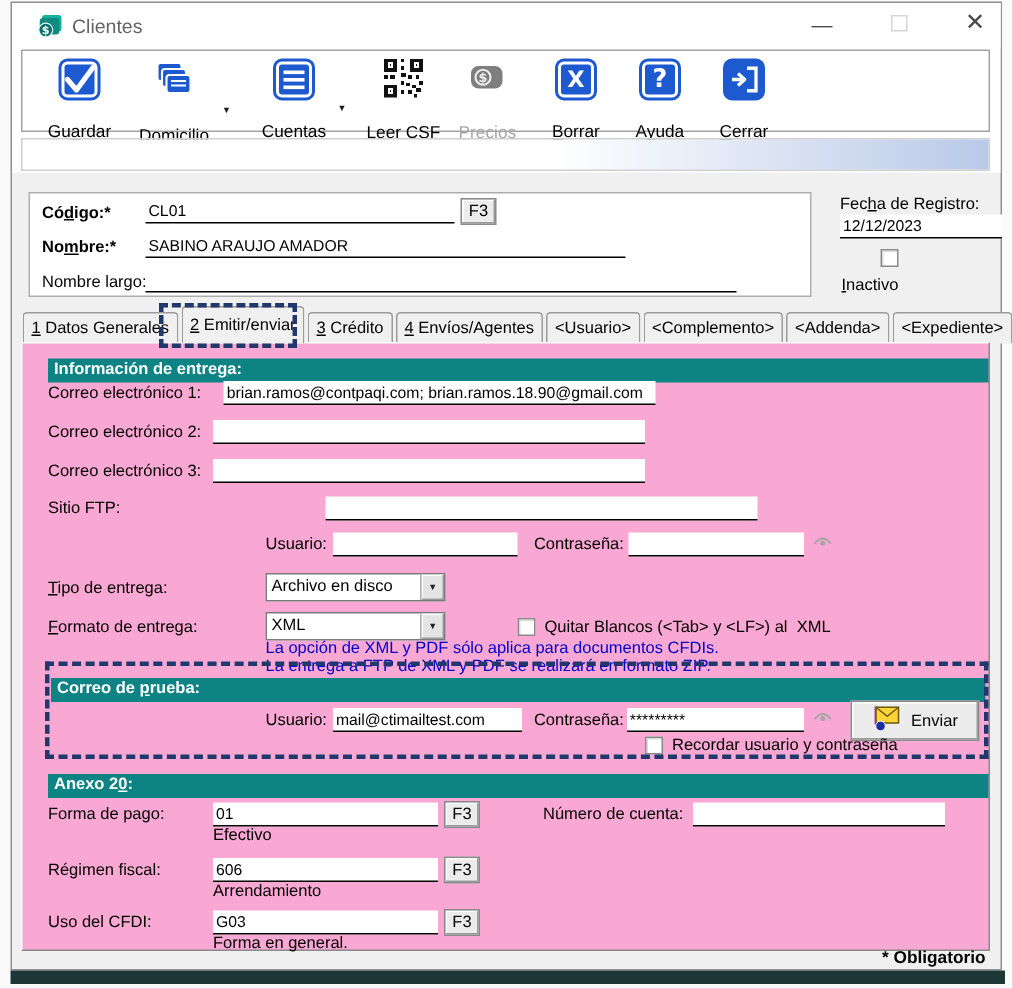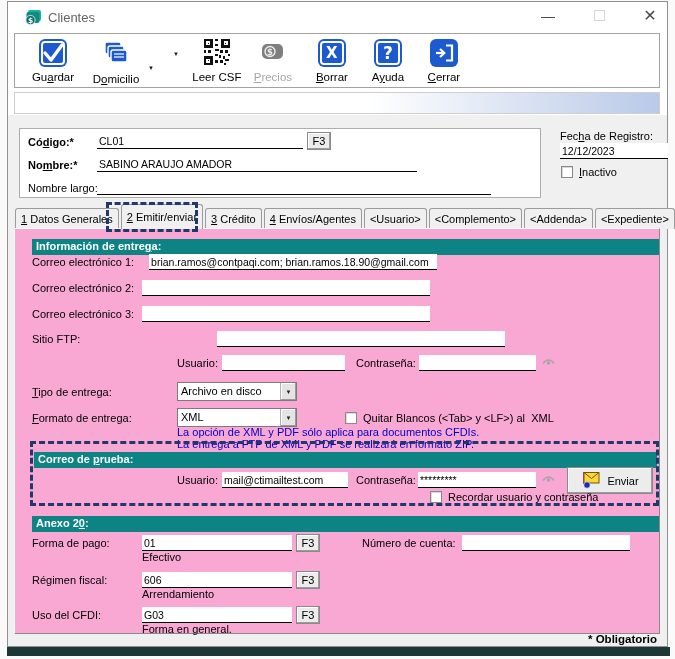--- a/index.html
+++ b/index.html
@@ -15,42 +15,42 @@
   .title-text { position:absolute; left:40px; top:8px; font-size:13px; color:#636363; }
   .winctl { position:absolute; top:0; width:30px; height:28px; text-align:center; line-height:28px; color:#4a4a4a; font-size:14px; cursor:default; }
   .ctl-min { left:525px; }
   .ctl-max { left:576px; }
   .ctl-max .sq { display:inline-block; width:11px; height:11px; border:1px solid #d6d6d6; margin-top:8px; }
   .ctl-close { left:627px; font-size:16px; }
 
   
   .toolbar { position:absolute; left:6px; top:31px; width:646px; height:55px; background:#fff; border:1px solid #a3a3a3; display:flex; align-items:flex-start; padding:5px 0 0 12px; }
   .tbtn { display:flex; flex-direction:column; align-items:center; width:52px; cursor:pointer; }
-  .tbtn .lbl { margin-top:4px; font-size:11.5px; white-space:nowrap; }
+  .tbtn .lbl { margin-top:15px; font-size:11.5px; white-space:nowrap; }
   .tbtn.disabled .lbl { color:#a6a6a6; }
   .tile { width:28px; height:28px; border-radius:6px; background:#1d59cf; position:relative; display:flex; align-items:center; justify-content:center; color:#fff; font-weight:bold; }
   .tile.ring::before { content:""; position:absolute; inset:2px; border:2px solid #fff; border-radius:4px; }
   .tile .glyph { position:relative; z-index:1; font-size:15px; font-family:"DejaVu Sans",sans-serif; }
   .drop-arrow { font-size:6px; color:#1a1a1a; align-self:center; margin:12px 0 0 3px; cursor:pointer; }
   .tb-group { display:flex; }
 
   
   .grad-bar { position:absolute; left:6px; top:90px; width:646px; height:22px; border:1px solid #cfcfcf; background:linear-gradient(90deg,#ffffff 0%,#ffffff 55%,#b9c9e8 100%); }
 
   
   .groupbox { position:absolute; left:11px; top:126px; width:522px; height:70px; background:#fff; border:1px solid #adadad; }
   .flabel { position:absolute; white-space:nowrap; }
   .bold { font-weight:bold; }
   .u-input { background:#fff; border:none; border-bottom:1px solid #000; height:16px; font-family:"Liberation Sans",sans-serif; font-size:10.5px; padding:0 2px; color:#000; }
   .btn3d { background:#ececec; border:1px solid #8a8a8a; box-shadow:inset -1px -1px 0 #9c9c9c, inset 1px 1px 0 #fff; font-family:"Liberation Sans",sans-serif; font-size:11px; text-align:center; cursor:pointer; }
   .f3 { position:absolute; width:24px; height:18px; line-height:16px; }
   .cb { display:inline-block; width:12px; height:12px; background:#fff; border:1px solid #898989; box-shadow:inset 1px 1px 0 rgba(0,0,0,.15); vertical-align:-2px; cursor:pointer; flex:none; }
   .fecha-label { position:absolute; left:552px; top:128px; }
   .fecha-value { position:absolute; left:552px; top:141px; width:108px; }
-  .inactivo { position:absolute; left:553px; top:164px; display:flex; gap:6px; align-items:flex-end; }
+  .inactivo { position:absolute; left:553px; top:164px; display:flex; gap:6px; align-items:flex-end;flex-direction:column; }
 
   
   .tabs { position:absolute; left:7px; top:204px; height:23px; display:flex; align-items:flex-end; }
   .tab { height:21px; line-height:20px; padding:0 5px; background:#f0f0f0; border:1px solid #9b9b9b; border-bottom:none; border-radius:3px 3px 0 0; margin-right:2px; white-space:nowrap; cursor:pointer; }
   .tab.selected { height:25px; line-height:24px; z-index:5; position:relative; background:#f0f0f0; }
   .annot { position:absolute; border:3px dashed #20386b; pointer-events:none; z-index:9; }
   .annot-tab { left:98px; top:200px; width:92px; height:30px; }
   .annot-prueba { left:21px; top:438px; width:633px; height:68px; }
 
   
@@ -111,20 +111,30 @@
               <line x1="12" y1="15" x2="22" y2="15" stroke="#fff" stroke-width="1.2"></line>
               <line x1="12" y1="18" x2="22" y2="18" stroke="#fff" stroke-width="1.2"></line>
             </svg>
           </span>
           <span class="lbl">D<u>o</u>micilio</span>
         </div>
         <span class="drop-arrow">▼</span>
       </div>
 
       <div class="tb-group" style="margin-left:16px">
+        <div class="tbtn">
+          <div class="tile ring">
+            <svg class="glyph" width="18" height="18" viewBox="0 0 18 18">
+                <rect x="2" y="3" width="14" height="2.4" fill="#fff"></rect>
+                <rect x="2" y="8" width="14" height="2.4" fill="#fff"></rect>
+                <rect x="2" y="13" width="14" height="2.4" fill="#fff"></rect>
+              </svg>
+          </div>
+          <span class="lbl">Cuentas</span>
+        </div>
         <span class="drop-arrow">▼</span>
       </div>
 
       <div class="tbtn" style="margin-left:10px;width:56px">
         <span>
           <svg width="26" height="26" viewBox="0 0 21 21" shape-rendering="crispEdges">
             <rect width="21" height="21" fill="#fff"></rect>
             <path fill="#111" d="M0 0h7v2H0zM0 2h2v5H0zM5 2h2v5H5zM0 5h7v2H0zM3 3h1v1H3z M14 0h7v2h-7zM14 2h2v5h-2zM19 2h2v5h-2zM14 5h7v2h-7zM17 3h1v1h-1z M0 14h7v2H0zM0 16h2v5H0zM5 16h2v5H5zM0 19h7v2H0zM3 17h1v1H3z M9 0h2v2H9zM9 4h2v2H9zM9 8h3v2H9zM13 9h2v2h-2zM17 9h2v2h-2zM9 12h2v2H9zM12 13h2v2h-2zM15 14h2v2h-2zM9 17h2v2H9zM13 17h2v2h-2zM17 16h3v2h-3zM16 19h2v2h-2zM0 9h2v2H0zM3 9h3v2H3zM19 12h2v2h-2z"></path>
           </svg>
         </span>

